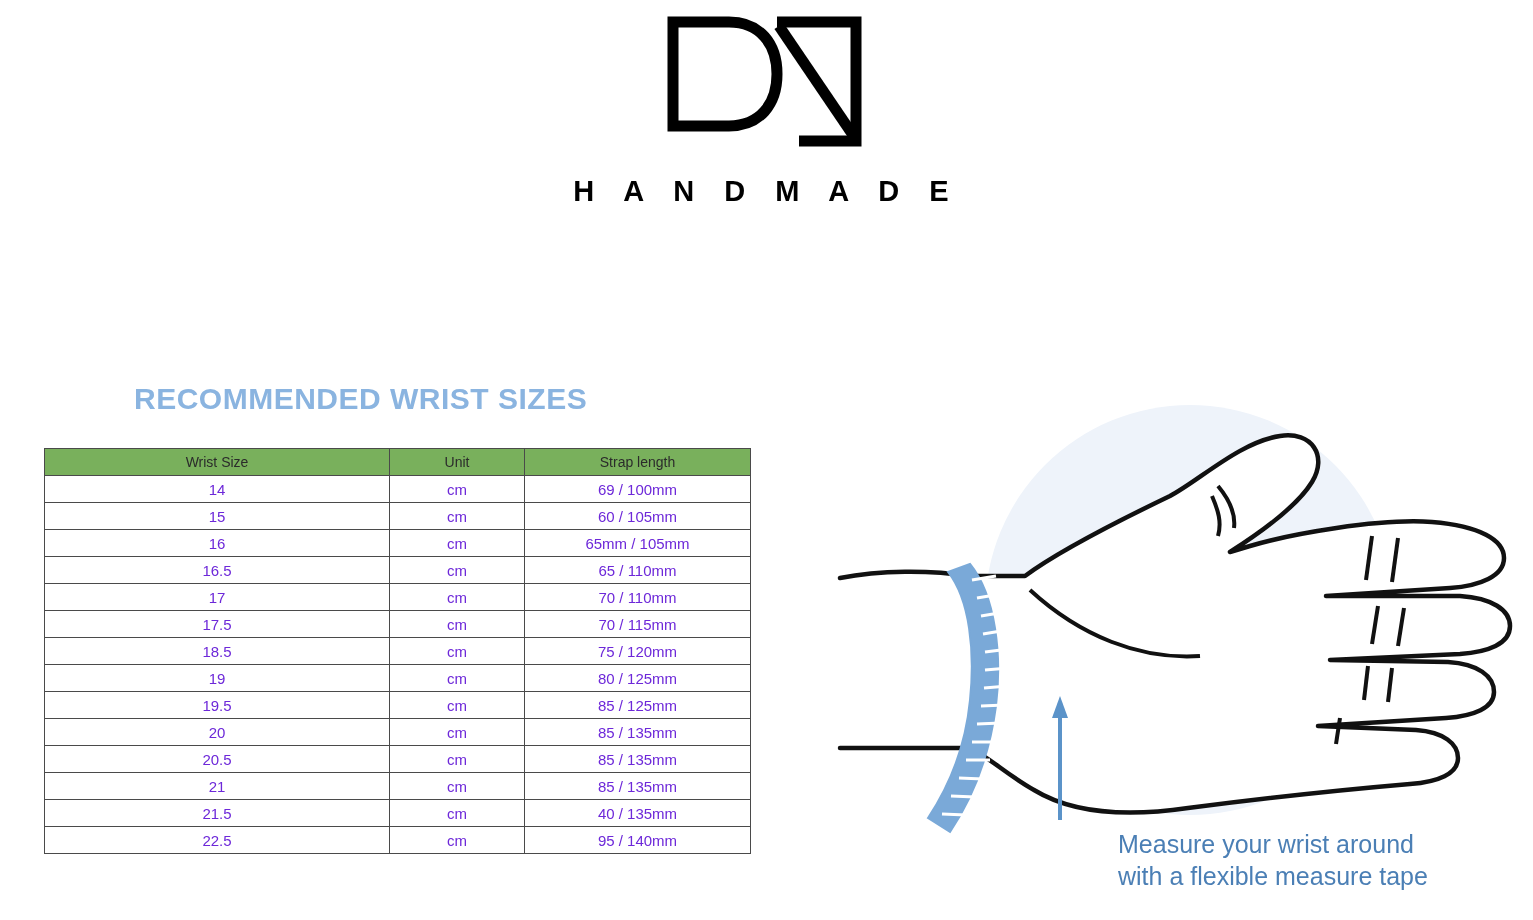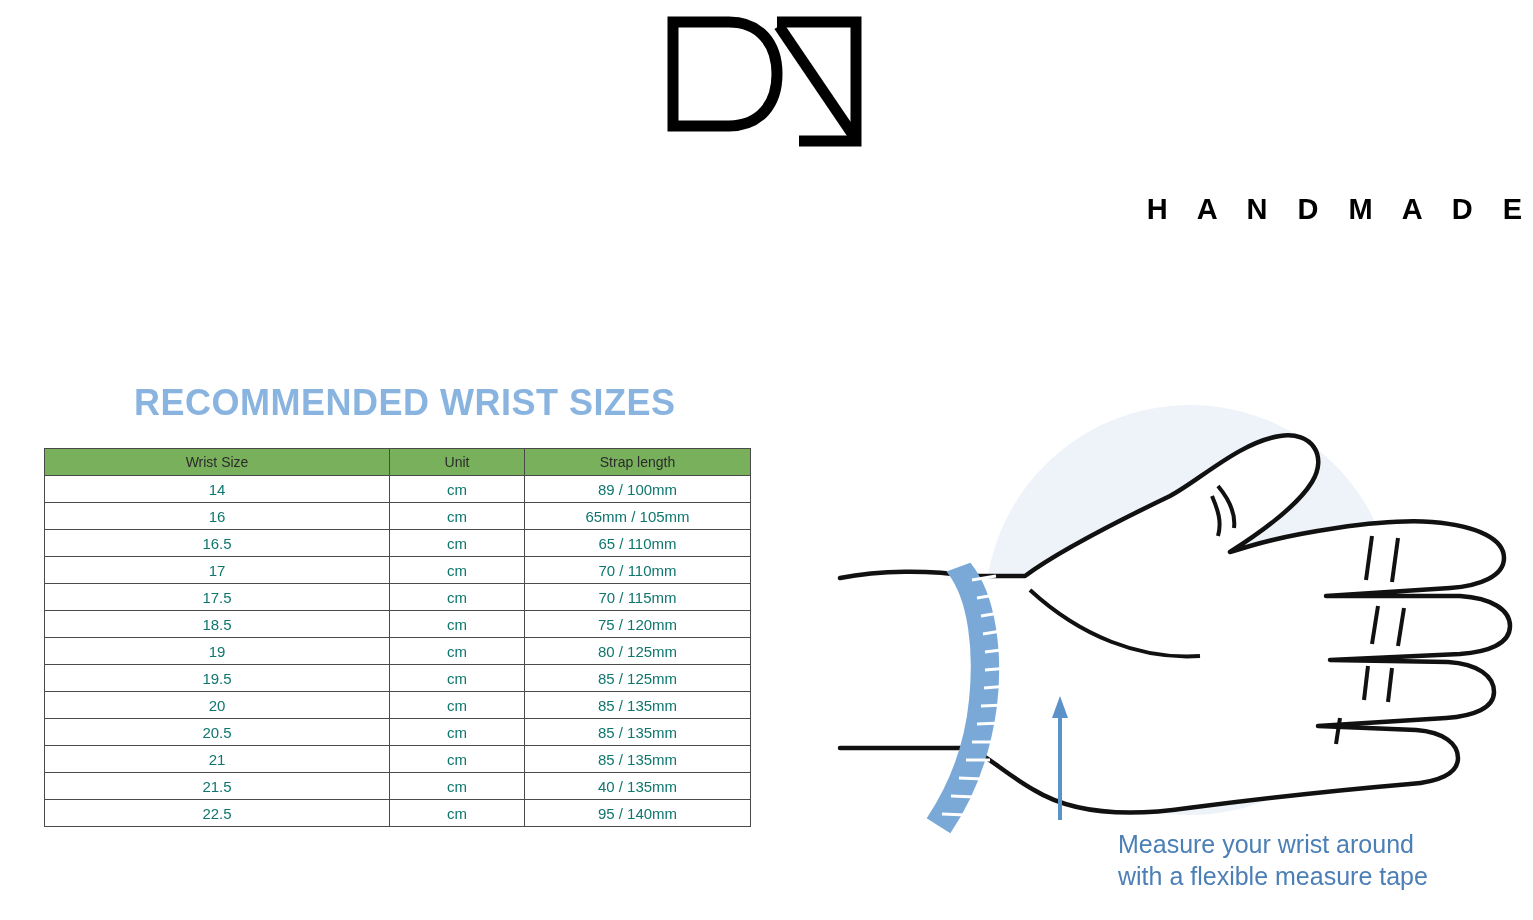--- a/index.html
+++ b/index.html
@@ -22,54 +22,54 @@
     left: 0;
     width: 1533px;
     text-align: center;
   }
   .logo-mark {
     display: inline-block;
     width: 215px;
     height: 135px;
   }
   .brand-name {
-    margin-top: 40px;
+    margin-top: 22px;
     font-size: 29px;
     font-weight: bold;
     letter-spacing: 11px;
     color: #000000;
-    text-align: right;
+    text-align: center;
     font-family: "Liberation Sans", sans-serif;
   }
 
   
   .section-title {
     position: absolute;
     left: 134px;
     top: 382px;
-    font-size: 36px;
+    font-size: 30px;
     font-weight: bold;
     color: #8ab4e0;
     letter-spacing: 0.5px;
   }
 
   
   .size-table {
     position: absolute;
     left: 44px;
     top: 448px;
     width: 706px;
     border-collapse: collapse;
     table-layout: fixed;
   }
   .size-table th, .size-table td {
     border: 1px solid #4a4a4a;
     text-align: center;
     font-size: 15px;
-    color: #0f766e;
+    color: #6d28d9;
     height: 26px;
     padding: 0;
     font-weight: normal;
   }
   .size-table thead th {
     background: #79b05c;
     color: #2b2b2b;
     font-size: 14px;
     margin-left: 48px;
   }
@@ -124,21 +124,26 @@
     <tr>
       <th>Wrist Size</th>
       <th>Unit</th>
       <th>Strap length</th>
     </tr>
   </thead>
   <tbody>
     <tr>
         <td>14</td>
         <td>cm</td>
-        <td>89 / 100mm</td>
+        <td>69 / 100mm</td>
+      </tr>
+    <tr>
+        <td>15</td>
+        <td>cm</td>
+        <td>60 / 105mm</td>
       </tr>
     <tr>
         <td>16</td>
         <td>cm</td>
         <td>65mm / 105mm</td>
       </tr>
     <tr>
         <td>16.5</td>
         <td>cm</td>
         <td>65 / 110mm</td>

